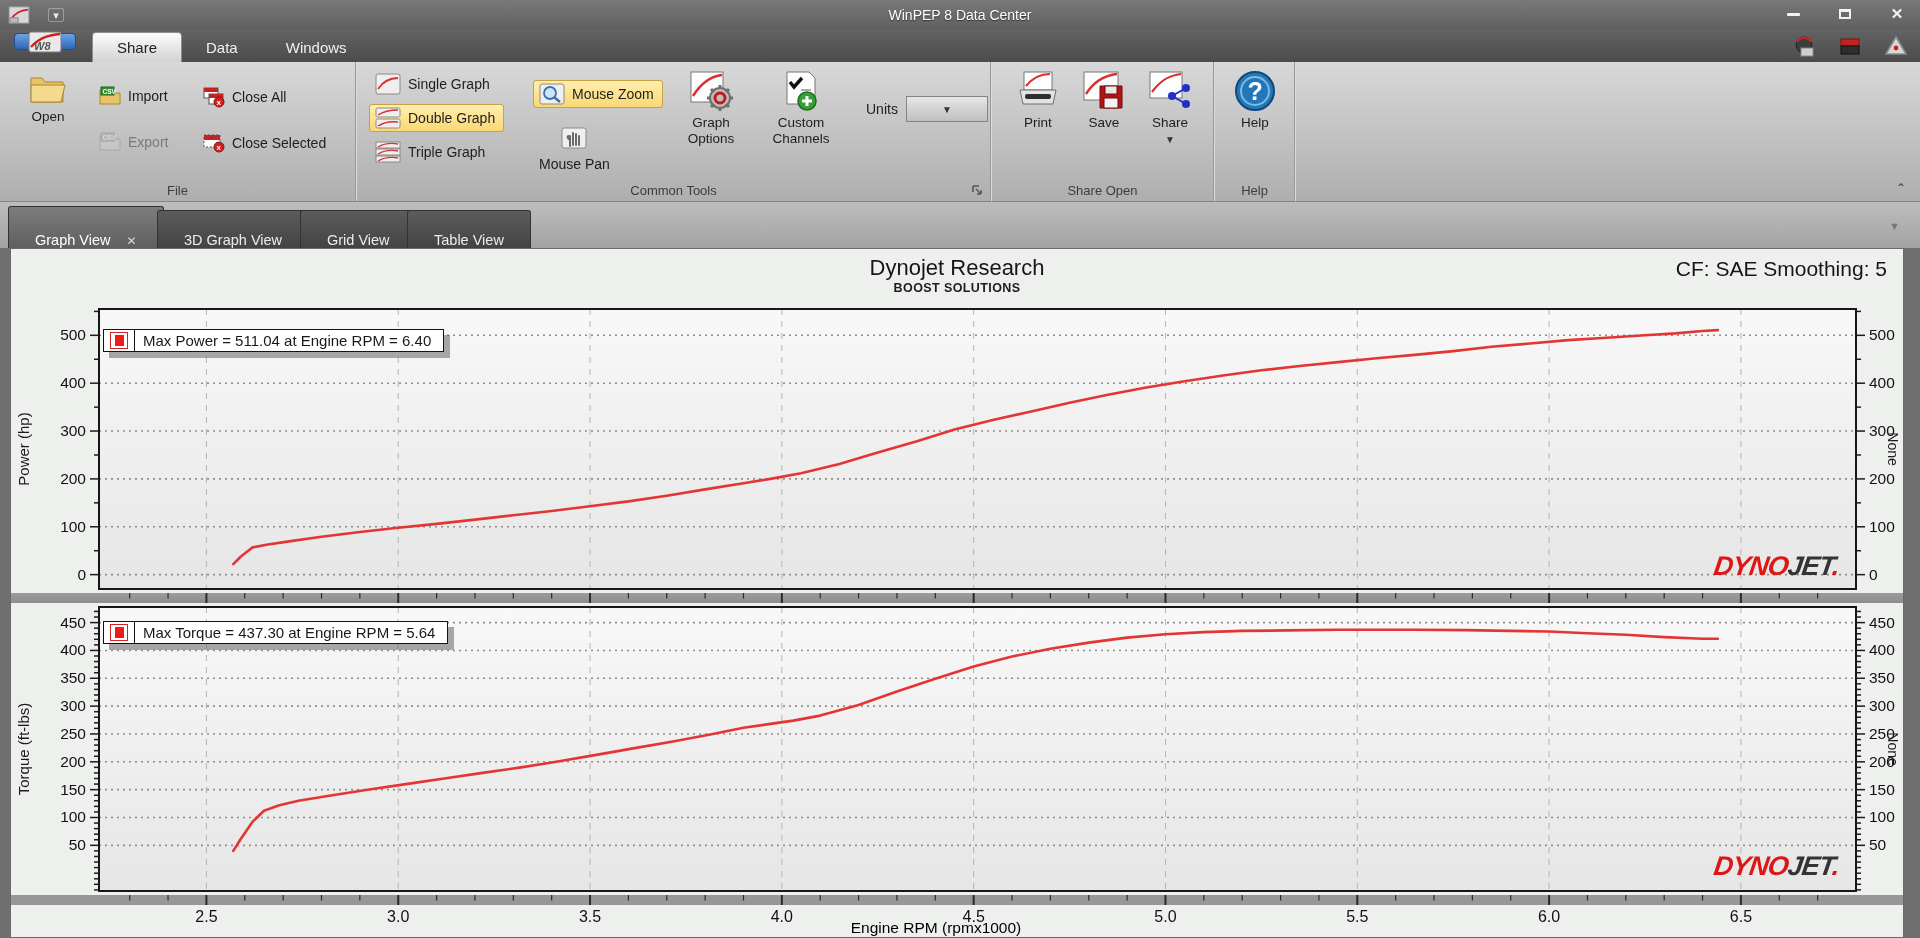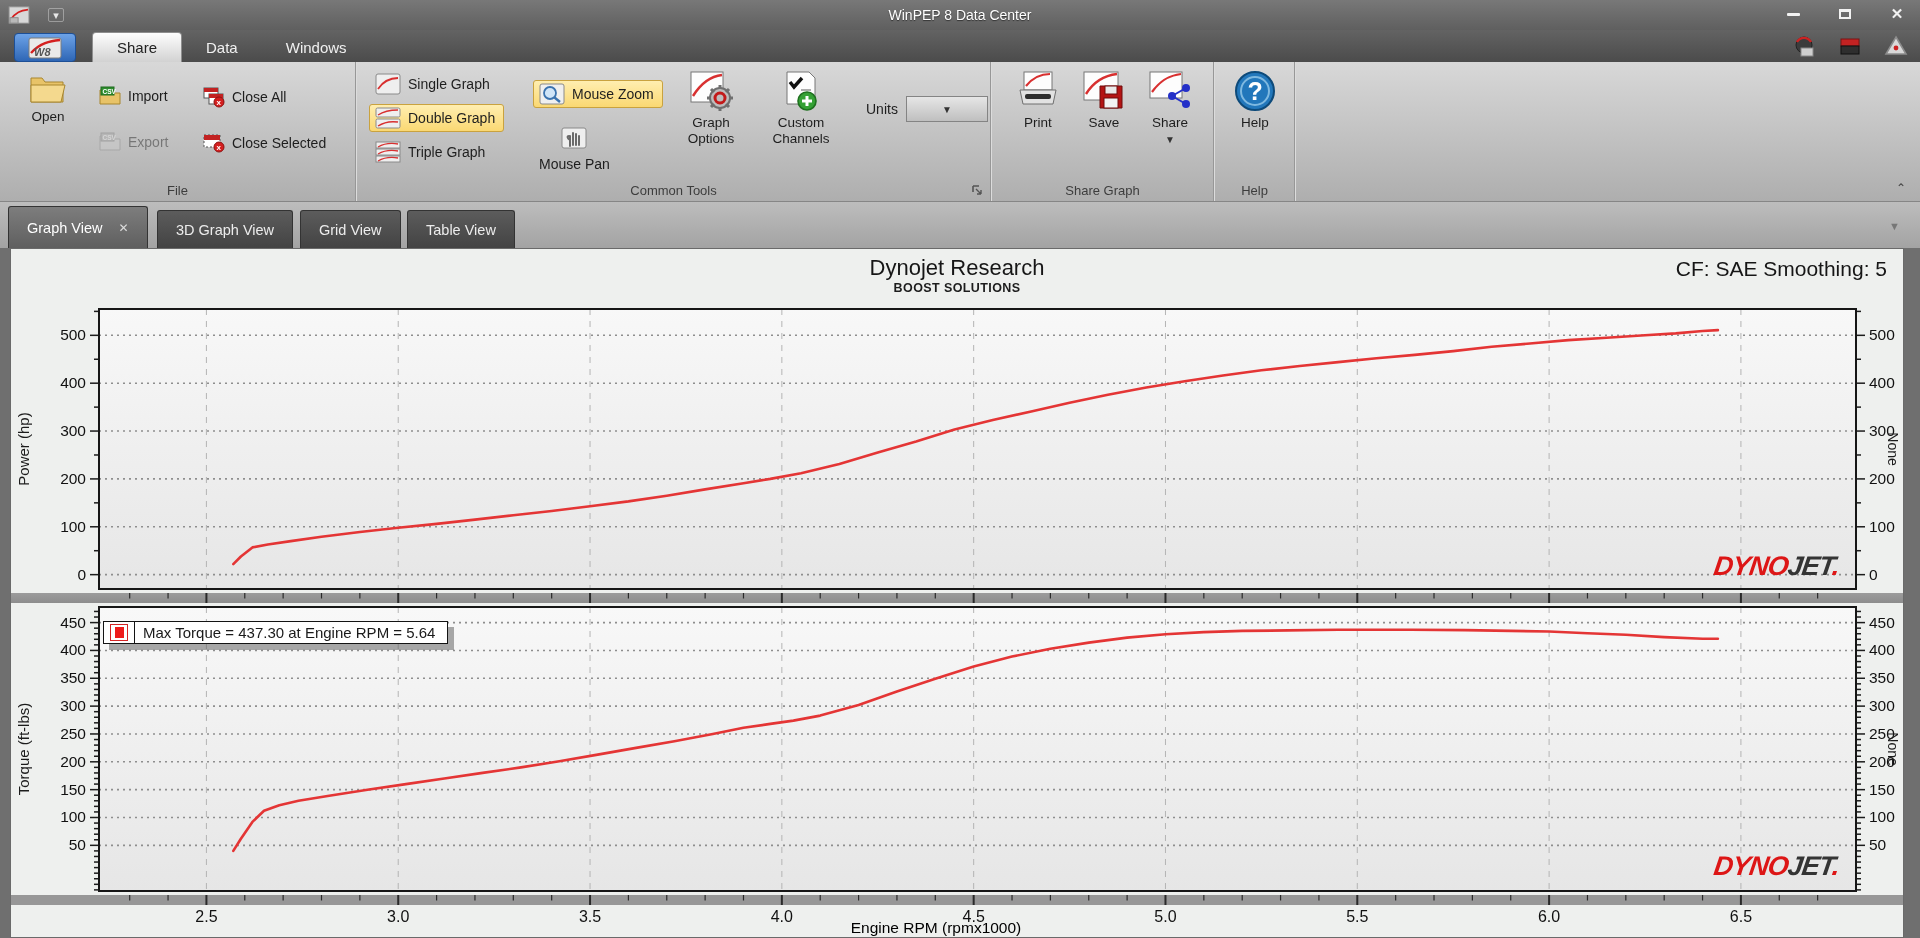--- a/index.html
+++ b/index.html
@@ -13,21 +13,21 @@
     border:1px solid rgba(255,255,255,.35); border-radius:2px; text-align:center; line-height:12px; }
   .tb-title { position:absolute; left:0; right:0; text-align:center; color:#fff; font-size:14px; text-shadow:0 1px 1px #333; }
   .tb-btns { position:absolute; right:10px; top:4px; display:flex; gap:26px; }
   .tb-btn { width:26px; height:20px; display:flex; align-items:center; justify-content:center; color:#f2f2f2; font-weight:bold; }
   .glyph-min { width:13px; height:3px; background:#f2f2f2; border-radius:1px; }
   .glyph-max { width:12px; height:10px; border:2px solid #f2f2f2; border-top-width:3px; }
   .glyph-close { font-size:15px; }
   
   .tabrow { position:absolute; left:0; top:30px; width:1920px; height:32px;
     background:linear-gradient(#636363,#4b4b4b); }
-  .appbtn { position:absolute; left:14px; top:3px; width:62px; height:29px;
+  .appbtn { position:absolute; left:14px; top:3px; width:62px; height:17px;
     background:linear-gradient(#6da3e8,#2e66b5); border:1px solid #1d4f96; border-radius:4px;
     display:flex; align-items:center; justify-content:center; }
   .rtabs { position:absolute; left:92px; top:2px; display:flex; height:30px; }
   .rtab { padding:0 24px; color:#f0f0f0; font-size:15px; display:flex; align-items:center; }
   .rtab.active { background:linear-gradient(#fdfdfd,#d2d2d2); color:#222;
     border-radius:4px 4px 0 0; border:1px solid #8e8e8e; border-bottom:none; }
   .tr-icons { position:absolute; right:12px; top:4px; display:flex; gap:22px; }
   
   .ribbon { position:absolute; left:0; top:62px; width:1920px; height:140px;
     background:linear-gradient(#d8d8d8,#aeaeae); border-bottom:1px solid #868686; }
@@ -42,21 +42,21 @@
   .toggle.selected { background:linear-gradient(#ffeeb0,#fad873); border-color:#c9a23f; }
   .units-row { position:absolute; display:flex; align-items:center; gap:8px; font-size:14px; color:#1e1e1e; }
   .units-dd { width:82px; height:26px; background:linear-gradient(#e6e6e6,#bfbfbf); border:1px solid #848484;
     display:flex; align-items:center; justify-content:center; color:#555; font-size:11px; }
   .dd-caret { font-size:10px; color:#333; }
   .launcher { position:absolute; right:6px; bottom:4px; }
   .collapse-ribbon { position:absolute; right:14px; bottom:6px; color:#444; font-size:12px; }
   
   .viewtabs { position:absolute; left:0; top:202px; width:1920px; height:46px;
     background:linear-gradient(#bdbdbd,#a3a3a3); }
-  .vtab { position:absolute; top:8px; height:38px; display:flex; align-items:center; padding:0 18px;
+  .vtab { position:absolute; top:8px; height:38px; display:flex; align-items:flex-end; padding:0 26px;
     background:linear-gradient(#5c5c5c,#434343); color:#ececec; font-size:14.5px; border:1px solid #333; border-bottom:none;
     border-radius:3px 3px 0 0; }
   .vtab.active { background:linear-gradient(#7d7d7d,#5f5f5f); top:4px; height:42px; color:#fff; }
   .vtab .closex { margin-left:16px; font-size:12px; color:#ddd; }
   .vt-more { position:absolute; right:20px; top:18px; color:#777; font-size:11px; }
   
   .content { position:absolute; left:10px; top:248px; width:1894px; height:690px;
     background:#eef0ee; border:1px solid #6a6a6a; overflow:hidden; }
   .chead { position:relative; height:56px; }
   .chead-title { text-align:center; padding-top:6px; font-size:22px; color:#161616; }
@@ -299,21 +299,21 @@
         <path d="M4 22 C14 8,24 5,33 4" fill="none" stroke="#d83030" stroke-width="2.2"></path>
         <circle cx="24" cy="26" r="4" fill="#2430c8"></circle>
         <circle cx="38" cy="18" r="4" fill="#2430c8"></circle>
         <circle cx="38" cy="34" r="4" fill="#2430c8"></circle>
         <line x1="24" y1="26" x2="38" y2="18" stroke="#2430c8" stroke-width="2"></line>
         <line x1="24" y1="26" x2="38" y2="34" stroke="#2430c8" stroke-width="2"></line>
       </svg>
       <span>Share</span>
       <span class="dd-caret">▼</span>
     </div>
-    <div class="rgroup-label">Share Graph</div>
+    <div class="rgroup-label">Share Open</div>
   </div>
 
   <div class="rgroup" style="left:1215px; width:80px;">
     <div class="btn-big" style="left:8px; top:8px;">
       <svg width="42" height="42" viewBox="0 0 42 42">
         <circle cx="21" cy="21" r="19" fill="#2277bb" stroke="#0d4a7a" stroke-width="2"></circle>
         <circle cx="21" cy="21" r="14" fill="none" stroke="#7fb9e0" stroke-width="2"></circle>
         <text x="13.5" y="30" font-size="25" font-weight="bold" fill="#fff">?</text>
       </svg>
       <span>Help</span>
@@ -406,20 +406,28 @@
         <text x="1858" y="131.05128205128204" text-anchor="start" font-size="15.5" fill="#111">300</text>
         <text x="75" y="83.18803418803418" text-anchor="end" font-size="15.5" fill="#111">400</text>
         <text x="1858" y="83.18803418803418" text-anchor="start" font-size="15.5" fill="#111">400</text>
         <text x="75" y="35.32478632478632" text-anchor="end" font-size="15.5" fill="#111">500</text>
         <text x="1858" y="35.32478632478632" text-anchor="start" font-size="15.5" fill="#111">500</text>
         <polyline points="222.3,259.1 229.9,251.5 241.4,242.4 256.8,239.5 279.8,236.1 310.5,231.8 348.9,227.0 387.2,222.7 425.6,218.9 464.0,214.6 502.3,210.3 540.7,206.0 579.0,201.2 617.4,196.4 655.8,190.7 694.1,184.4 732.5,178.2 759.3,173.9 790.0,168.2 828.4,159.1 866.8,147.6 905.1,136.6 943.5,124.6 981.8,115.0 1020.2,106.4 1058.6,97.8 1096.9,89.7 1135.3,82.5 1173.7,76.3 1212.0,70.5 1250.4,65.3 1288.7,61.0 1327.1,57.1 1365.5,53.3 1403.8,49.9 1442.2,46.1 1480.6,41.8 1518.9,38.5 1557.3,35.1 1595.6,32.7 1634.0,30.3 1664.7,28.4 1691.6,26.0 1706.9,25.1" fill="none" stroke="#e43535" stroke-width="2.6" stroke-linejoin="round" stroke-linecap="round"></polyline>
         <rect x="88" y="4" width="1757" height="280" fill="none" stroke="#161616" stroke-width="2"></rect>
       </svg>
     <div class="ytitle-left">Power (hp)</div>
     <div class="ytitle-right">None</div>
+    <div class="legend" style="left:92px; top:24px;">
+      <div class="lg-cell">
+        <div class="lg-sw-out">
+            <div class="lg-sw-in"></div>
+          </div>
+      </div>
+      <div class="lg-text">Max Power = 511.04 at Engine RPM = 6.40</div>
+    </div>
     <div class="dynojet" style="right:64px; top:246px;"><span class="dj-red">DYNO</span><span class="dj-dark">JET</span><span class="dj-red">.</span></div>
   </div>
 
   <svg class="band" id="band-0" width="1892" height="10">
       <line x1="118.6899563318776" y1="0" x2="118.6899563318776" y2="5.5" stroke="#2a2a2a" stroke-width="1.2"></line>
       <line x1="157.0524017467248" y1="0" x2="157.0524017467248" y2="5.5" stroke="#2a2a2a" stroke-width="1.2"></line>
       <line x1="195.41484716157197" y1="0" x2="195.41484716157197" y2="10" stroke="#2a2a2a" stroke-width="2"></line>
       <line x1="233.77729257641917" y1="0" x2="233.77729257641917" y2="5.5" stroke="#2a2a2a" stroke-width="1.2"></line>
       <line x1="272.1397379912664" y1="0" x2="272.1397379912664" y2="5.5" stroke="#2a2a2a" stroke-width="1.2"></line>
       <line x1="310.5021834061134" y1="0" x2="310.5021834061134" y2="5.5" stroke="#2a2a2a" stroke-width="1.2"></line>

